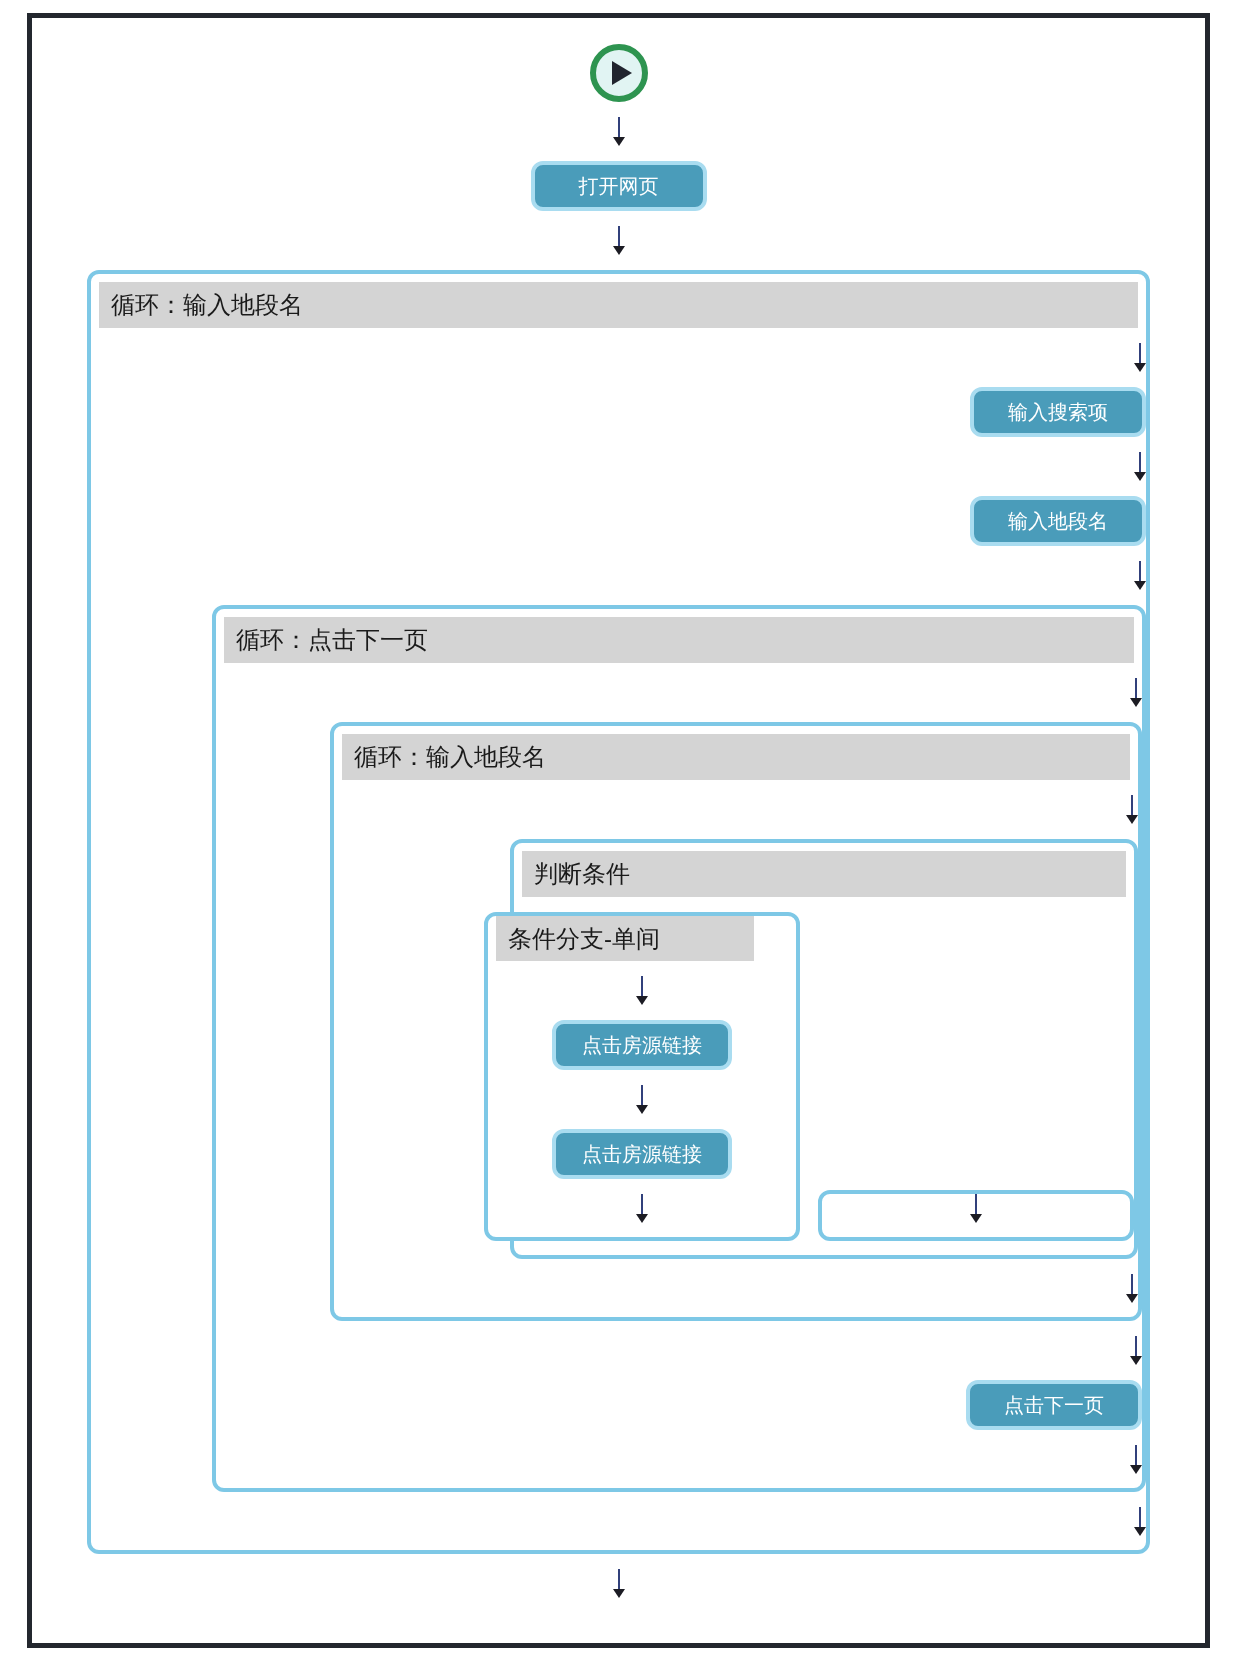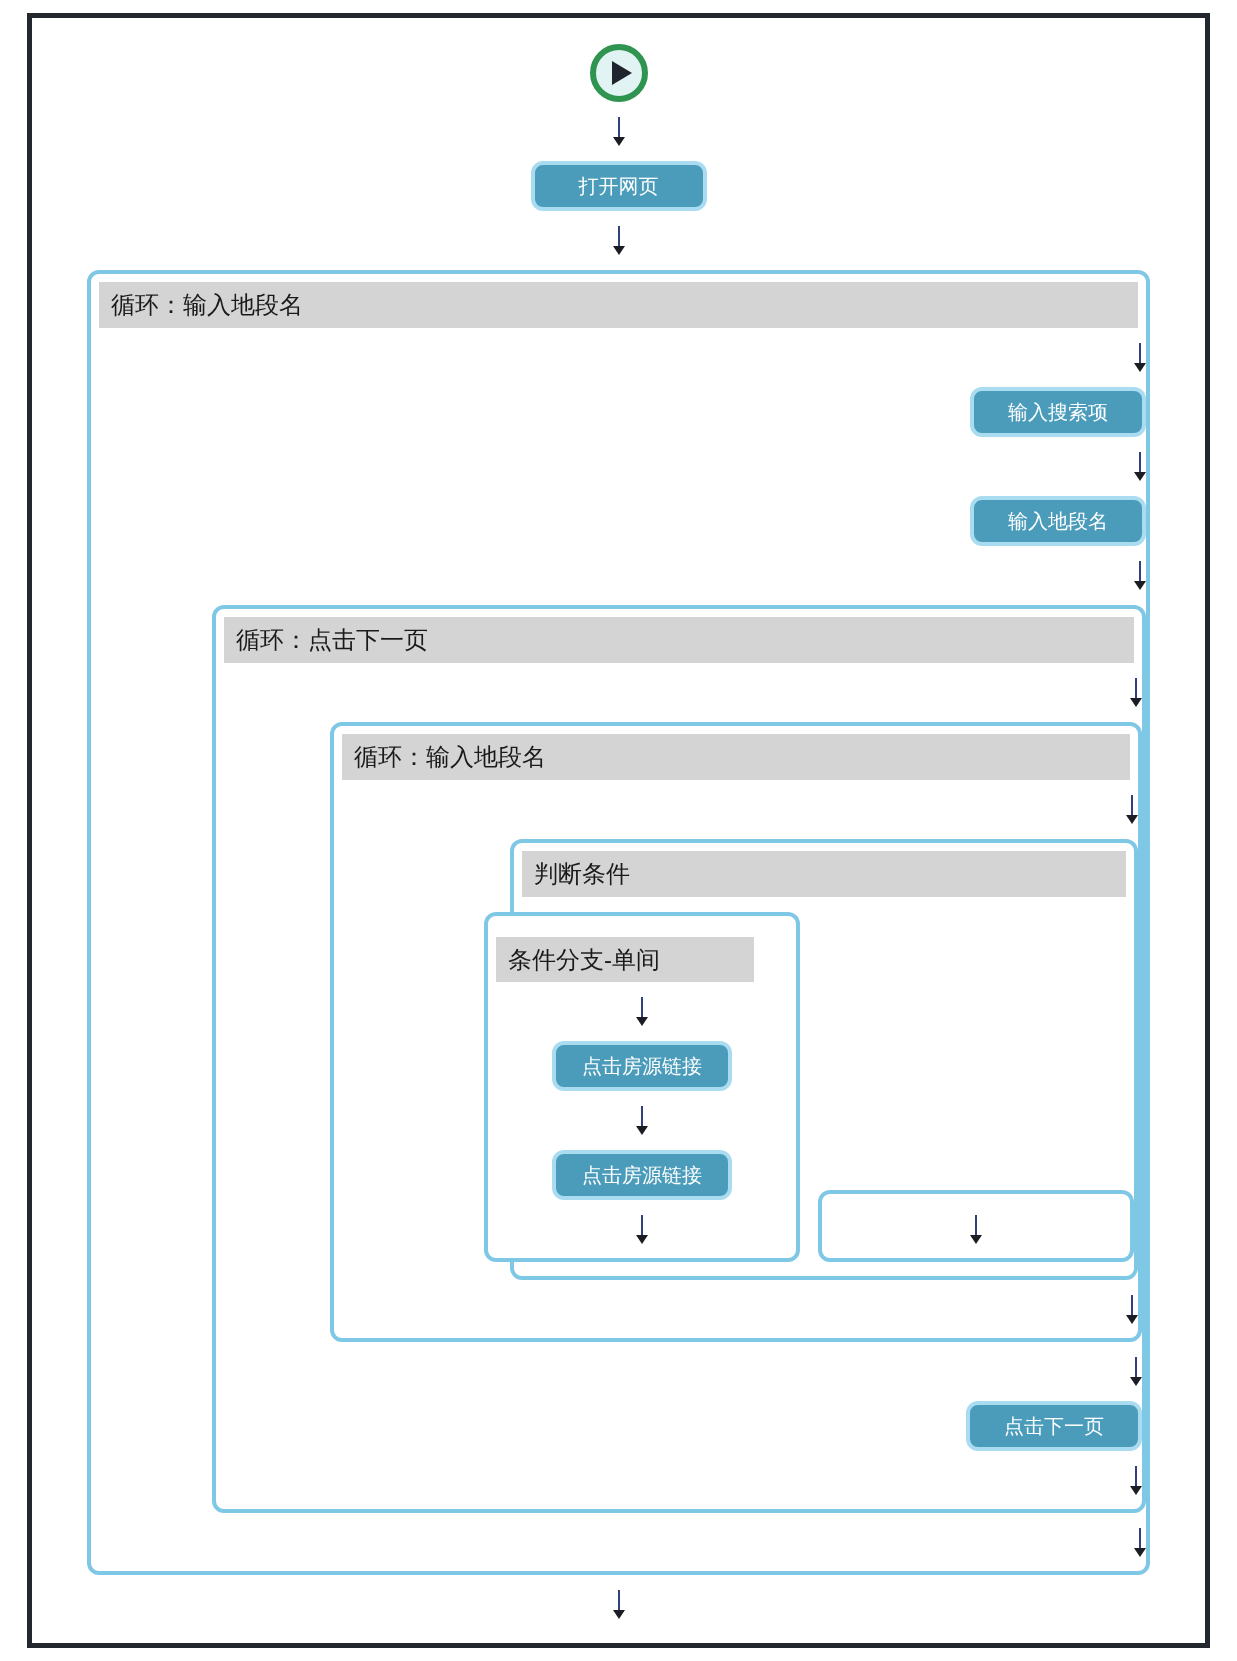--- a/index.html
+++ b/index.html
@@ -102,21 +102,21 @@
   .branch-row{
     display:flex;flex-direction:row;align-items:flex-end;
     column-gap:18px;margin-top:0;
   }
   .branch-box{
     border:4px solid var(--container_border);
     border-radius:12px;
     background:#ffffff;
     display:flex;flex-direction:column;align-items:center;
     row-gap:15px;
-    padding:21px 0 14px 0;
+    padding:0 0 14px 0;
   }
   .branch-box .box-header{
     width:258px;height:45px;line-height:45px;
     align-self:flex-start;margin-left:8px;
   }
   .w-branch{width:316px;}
 </style>
 </head>
 <body>
 

